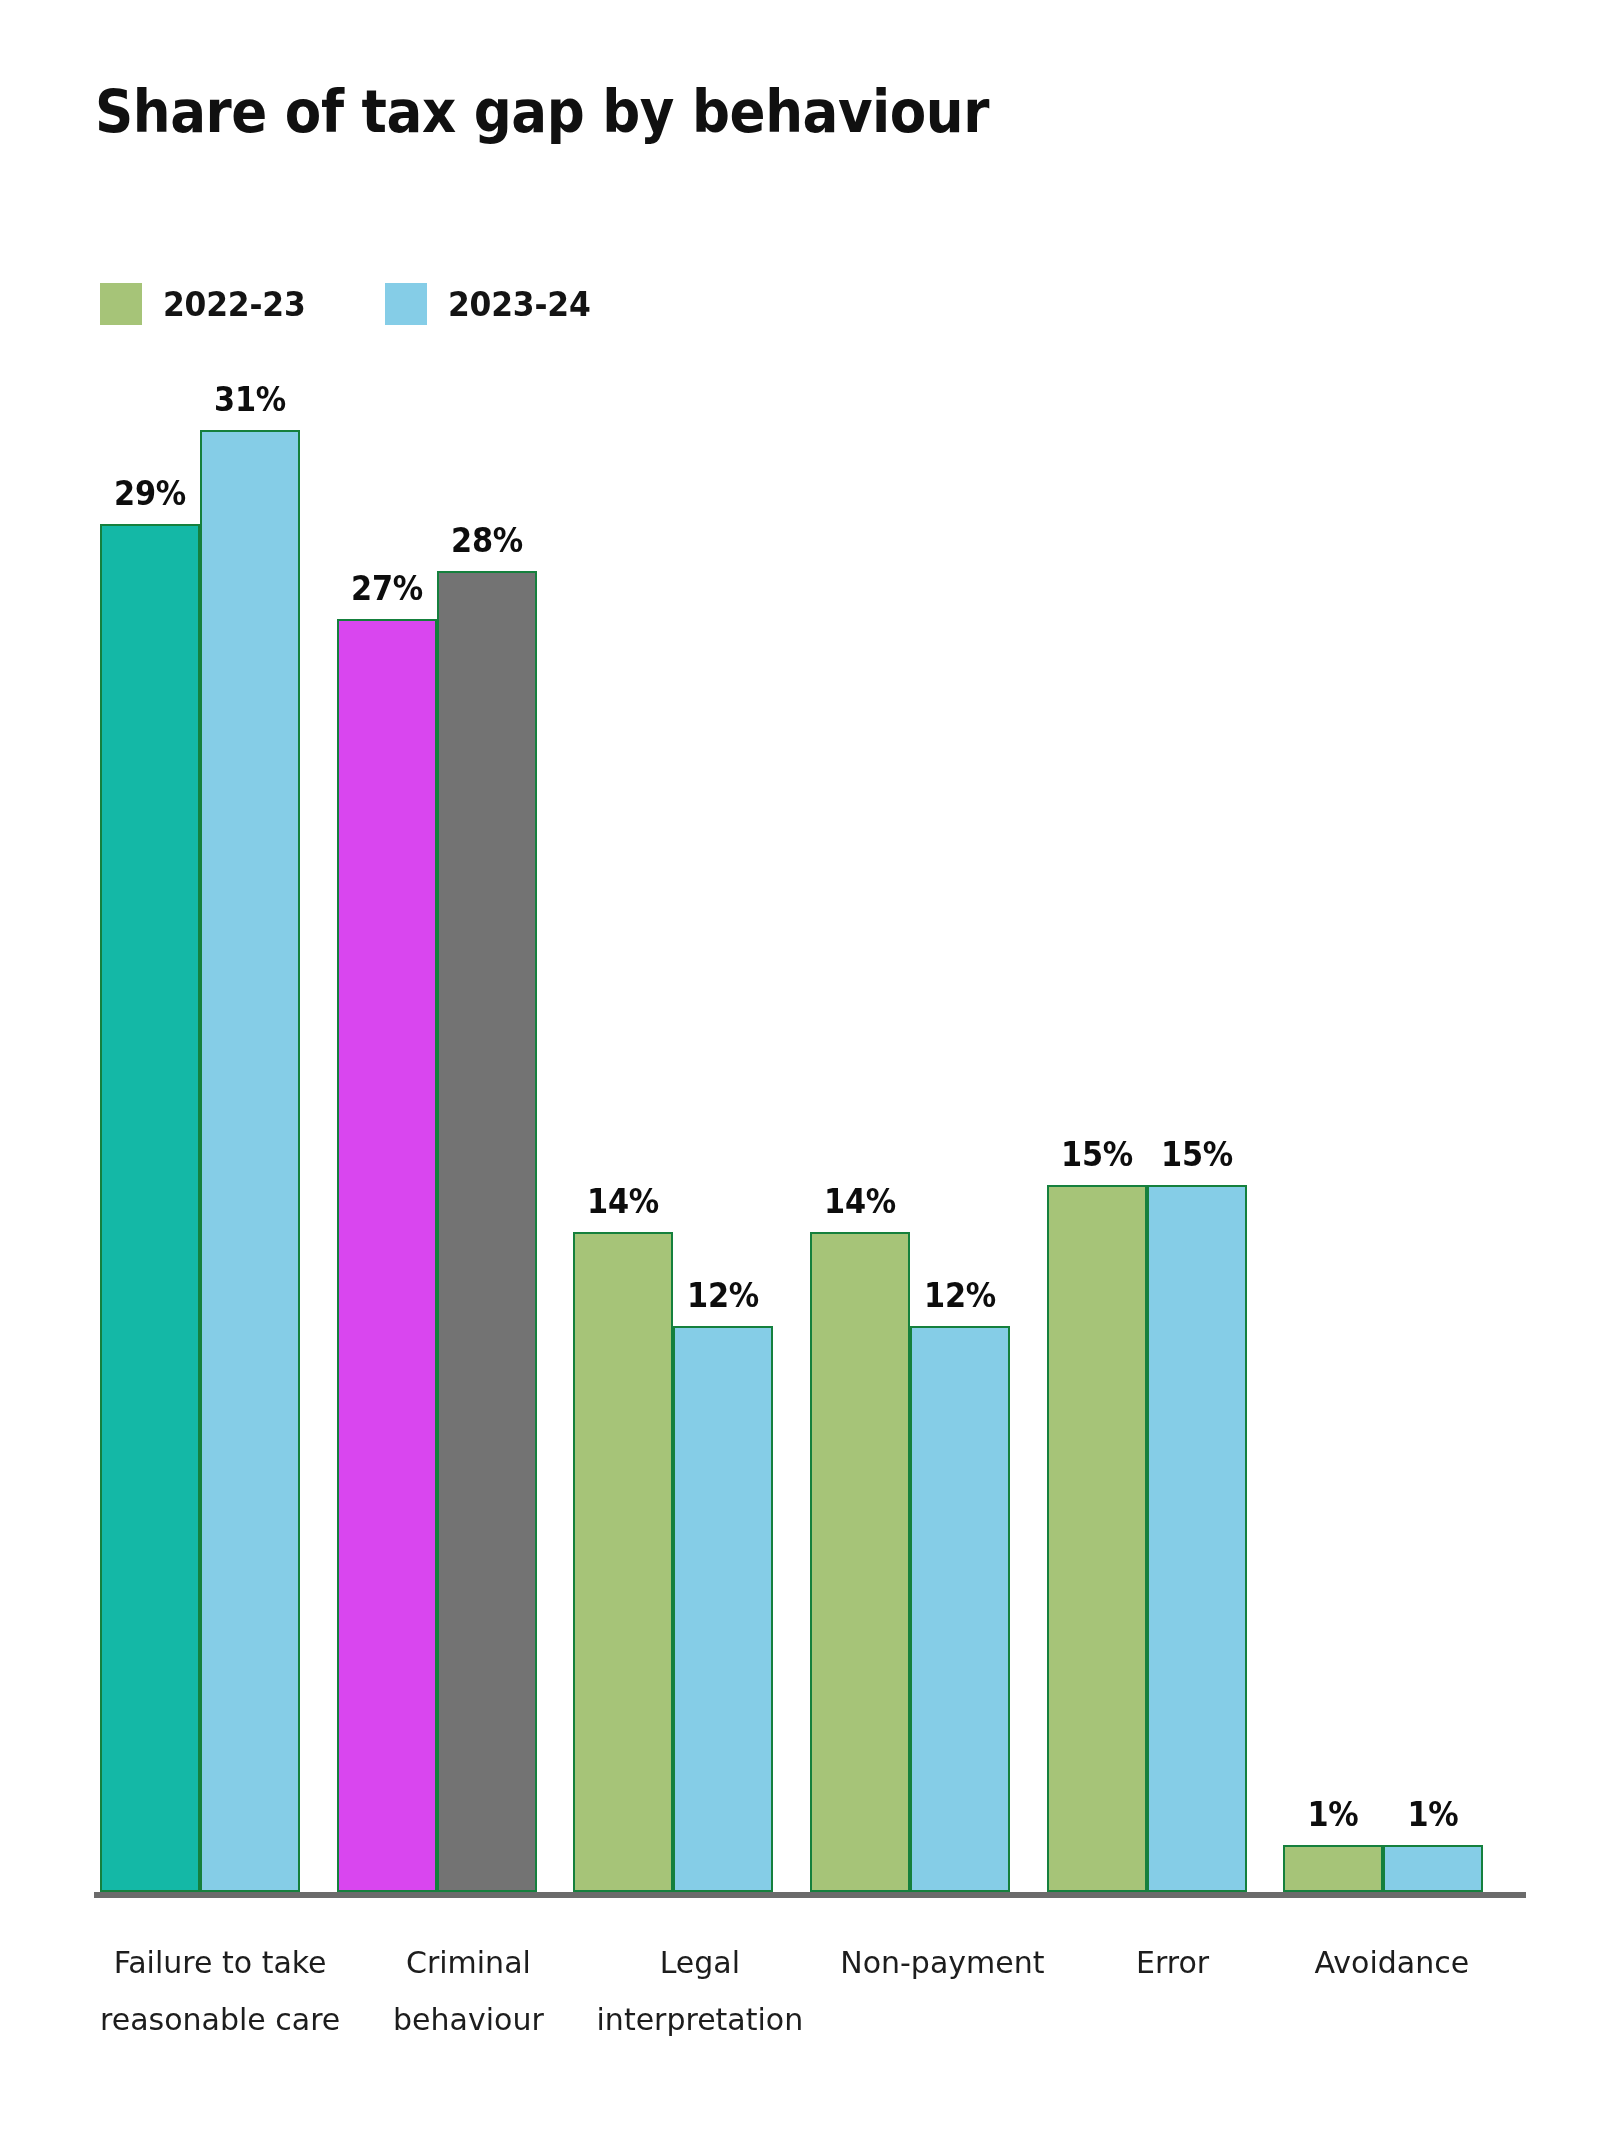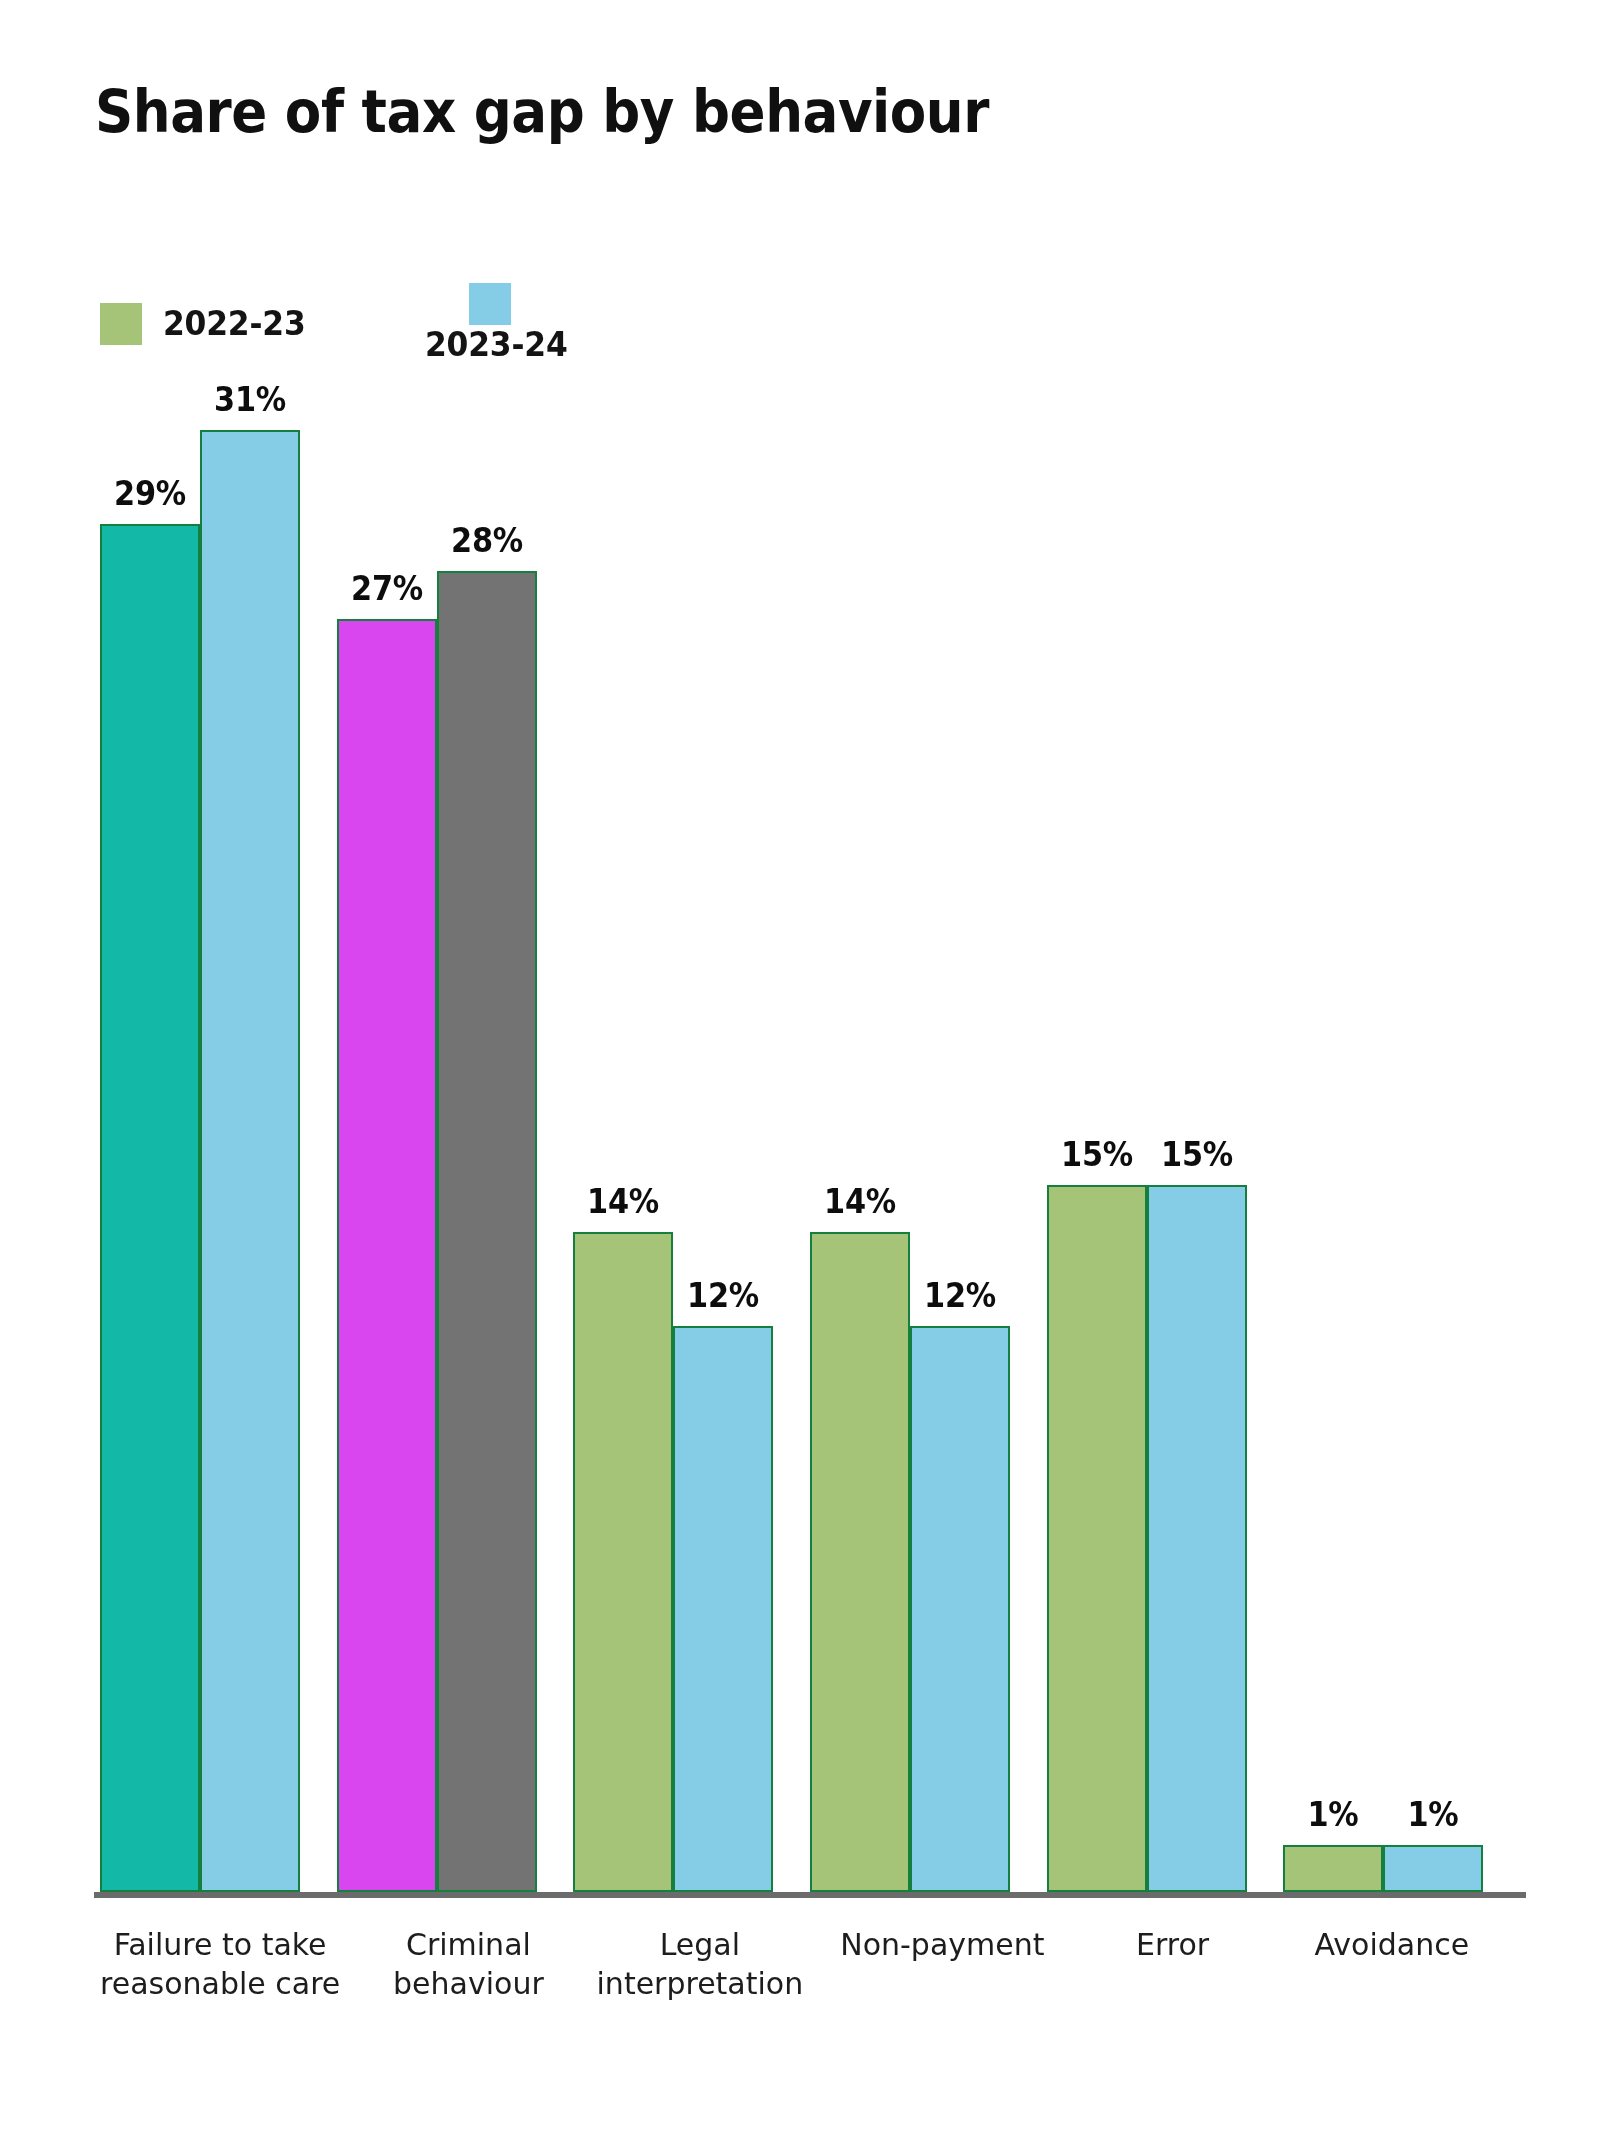--- a/index.html
+++ b/index.html
@@ -46,22 +46,21 @@
     left: 100px;
     top: 283px;
     display: flex;
     align-items: center;
   }
   .legend-item {
     display: flex;
     align-items: center;
   }
   .legend-item + .legend-item {
-    margin-left: 91px;
-    flex-direction: column;
+    margin-left: 72px;
   }
   .legend-swatch {
     width: 42px;
     height: 42px;
     display: block;
   }
   .legend-label {
     margin-left: 21px;
     font-family: "DejaVu Sans", "Liberation Sans", sans-serif;
     font-size: 33px;
@@ -154,21 +153,21 @@
     flex: 1 1 0;
     text-align: center;
     font-family: "DejaVu Sans", "Liberation Sans", sans-serif;
     font-size: 30px;
     font-weight: 400;
     color: #1d1d1d;
     line-height: 1.30;
     padding-right: 37px;  
     box-sizing: border-box;
   }
-  .xlabel .ln { display: block; white-space: nowrap; }
+  .xlabel .ln { display: block; white-space: nowrap; margin-top: 18px; }
 </style>
 </head>
 <body>
 
 <div class="page">
 
   <div class="chart-title">Share of tax gap by behaviour</div>
 
   <div class="legend">
     <div class="legend-item">

